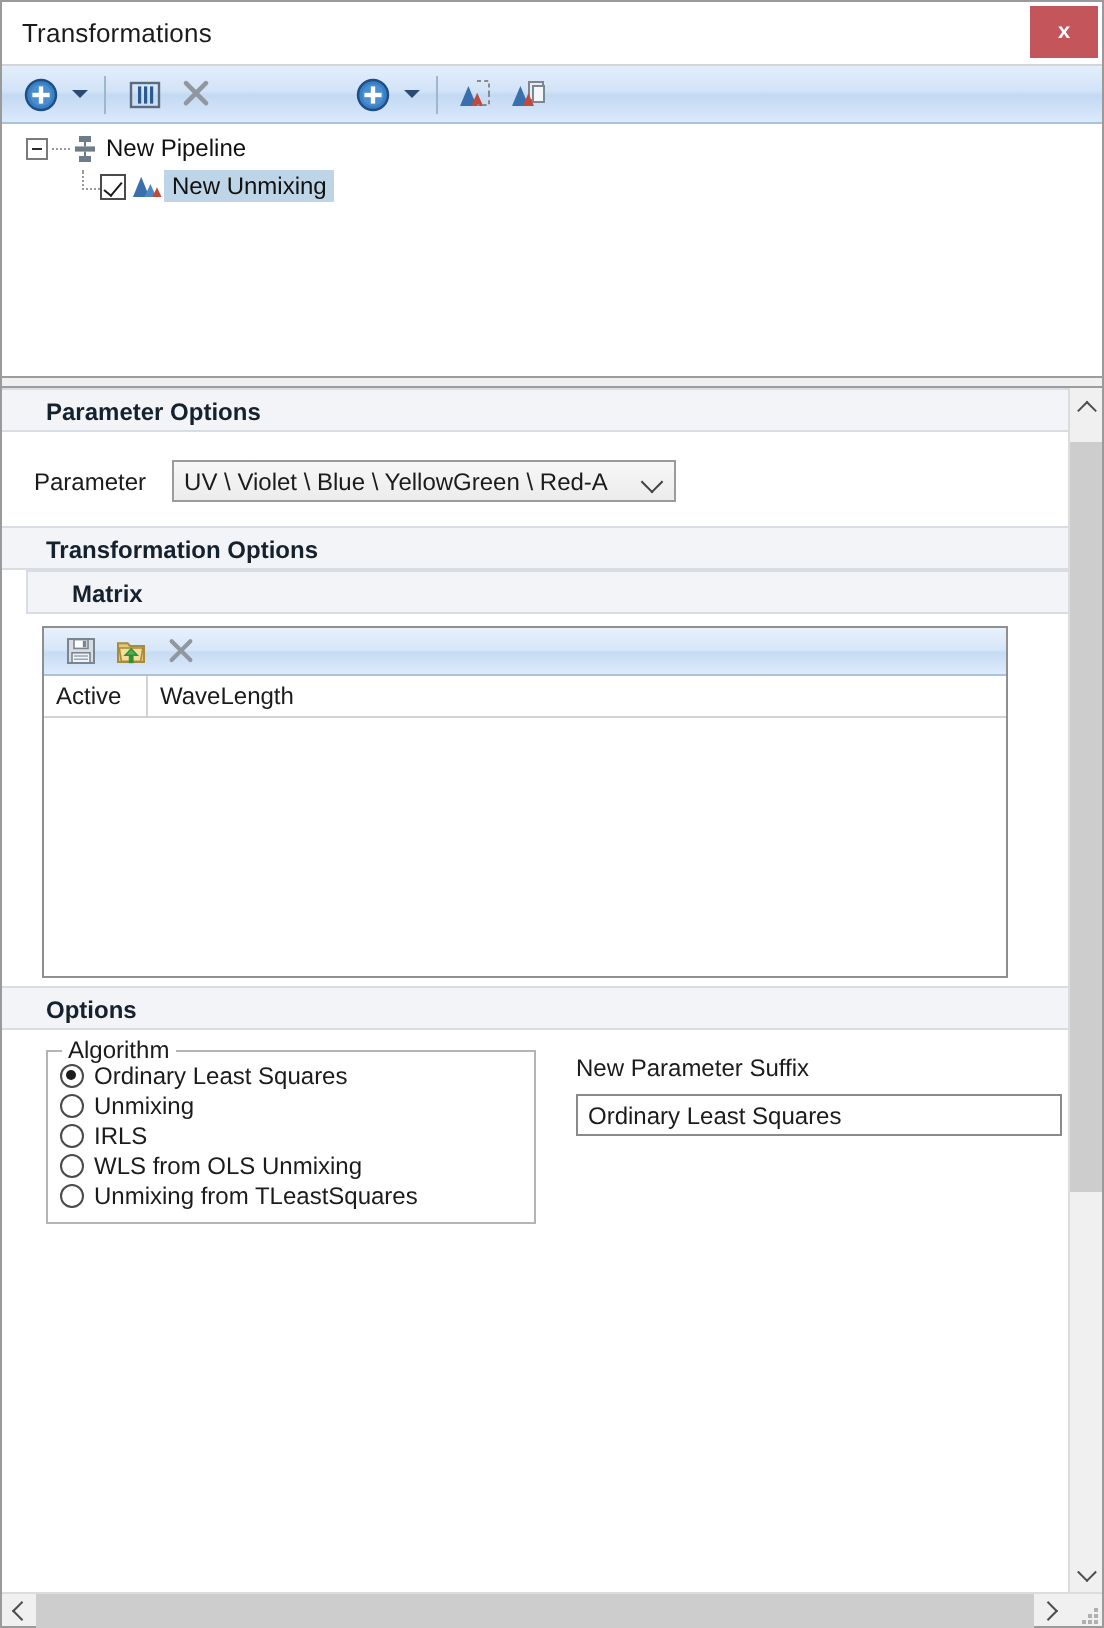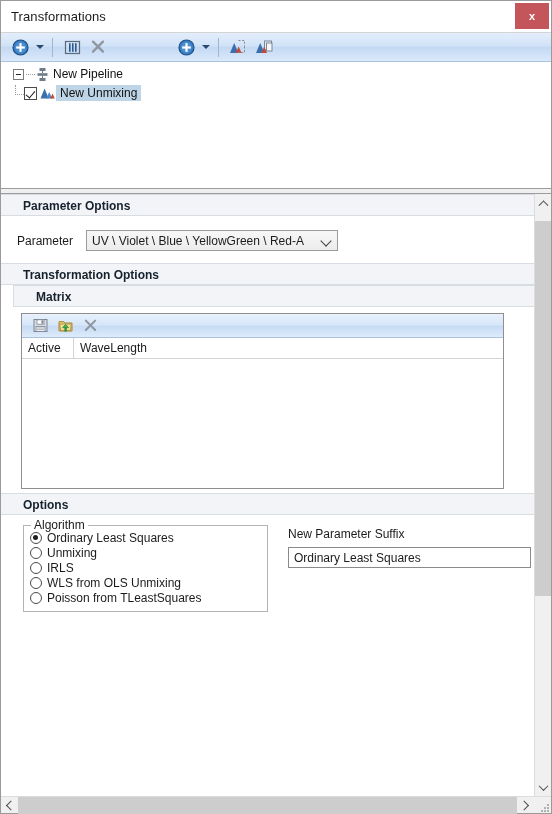--- a/index.html
+++ b/index.html
@@ -80,21 +80,21 @@
     height: 126px; min-height: 126px;
     overflow: hidden;
     position: relative;
   }
   .tree-row {
     display: flex; align-items: center;
     height: 18px;
     font-size: 12px; color: #111;
   }
   .tree-root { padding-left: 12px; margin-top: 3px; }
-  .tree-child { padding-left: 14px; margin-top: 1px; }
+  .tree-child { padding-left: 40px; margin-top: 1px; }
   .expander {
     width: 11px; height: 11px;
     border: 1px solid #7a7a7a;
     background: #fff;
     position: relative;
     margin-right: 2px;
     cursor: pointer;
     flex: none;
   }
   .expander::before {
@@ -502,21 +502,21 @@
           <div class="radio-row">
             <span class="radio"></span>
             <span class="radio-label">IRLS</span>
           </div>
           <div class="radio-row">
             <span class="radio"></span>
             <span class="radio-label">WLS from OLS Unmixing</span>
           </div>
           <div class="radio-row">
             <span class="radio"></span>
-            <span class="radio-label">Poisson from TLeastSquares</span>
+            <span class="radio-label">Unmixing from TLeastSquares</span>
           </div>
         </div>
 
         <div class="suffix-col">
           <div class="suffix-label">New Parameter Suffix</div>
           <div class="textbox">
             <span>Ordinary Least Squares</span>
           </div>
         </div>
       </div>

